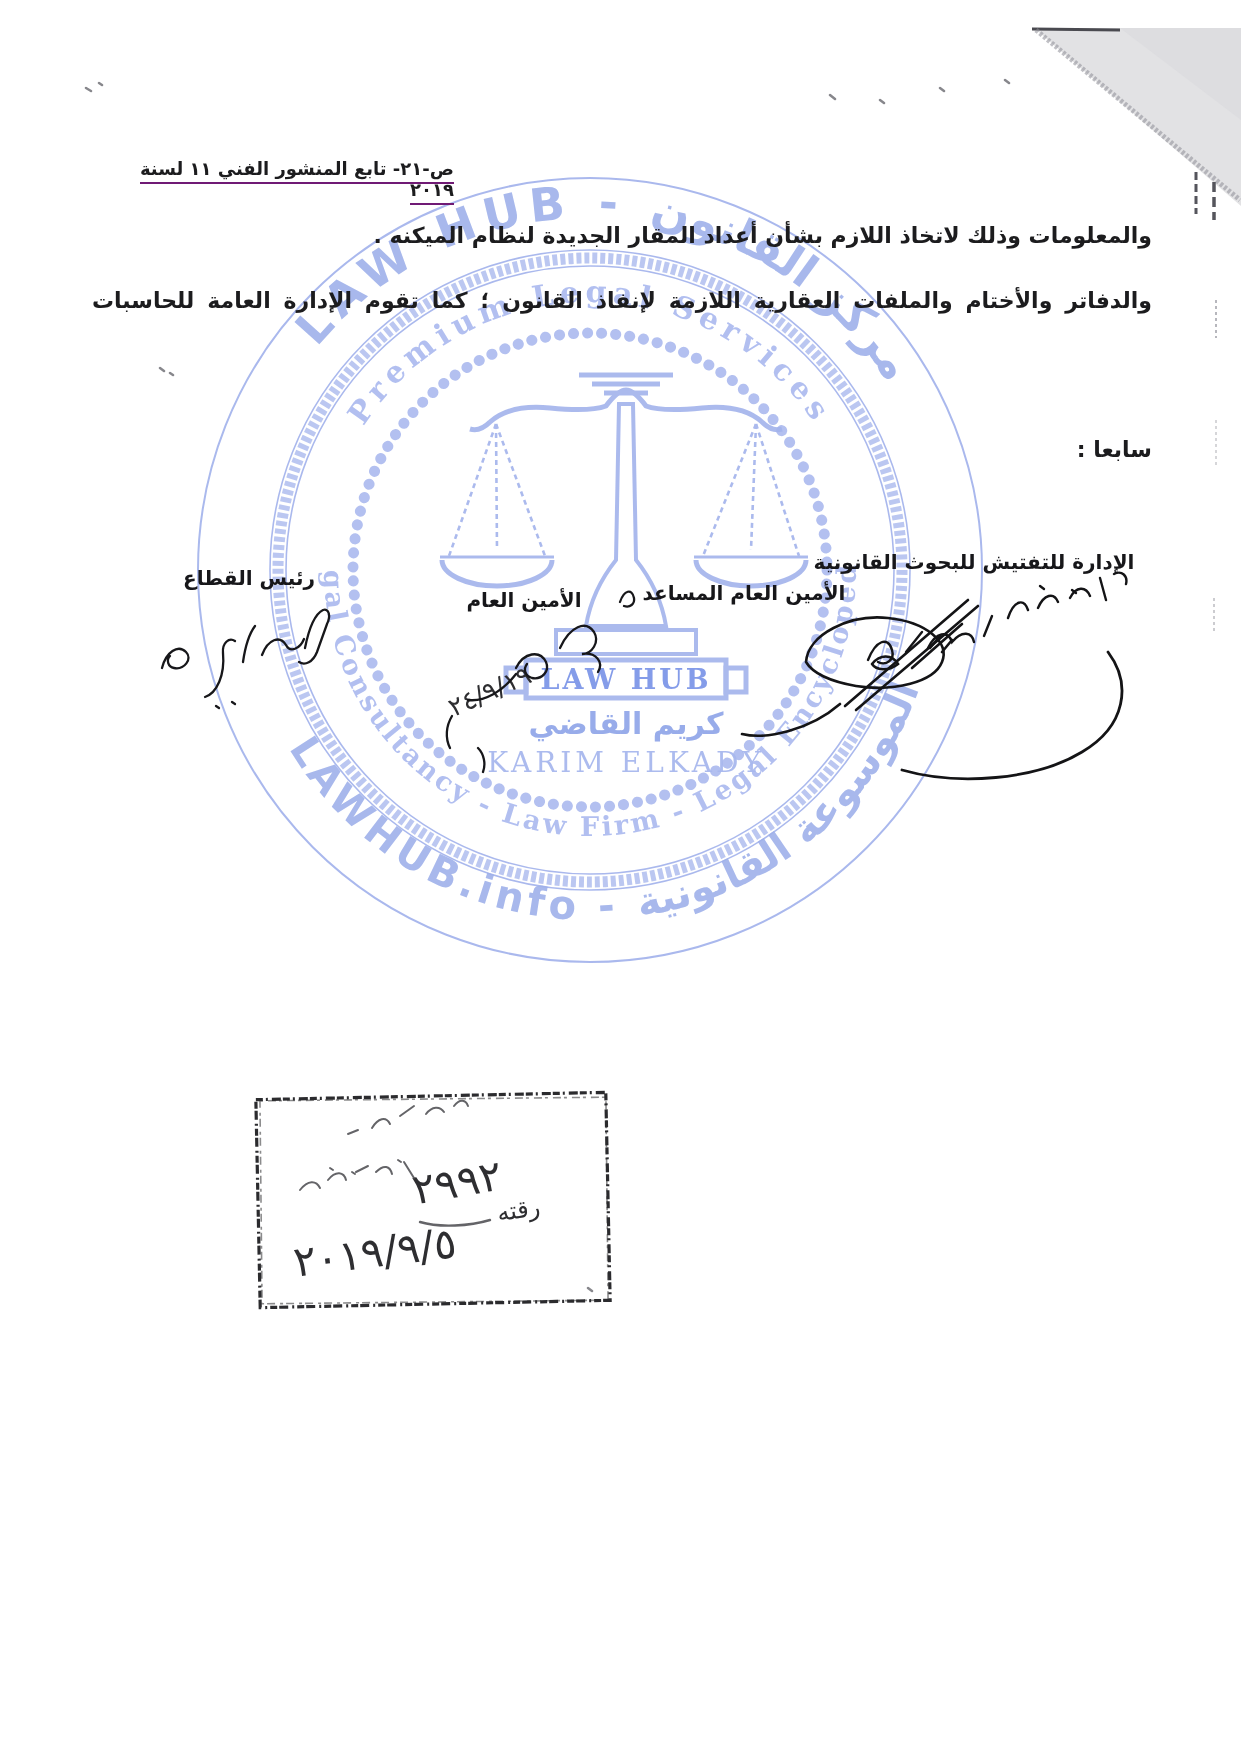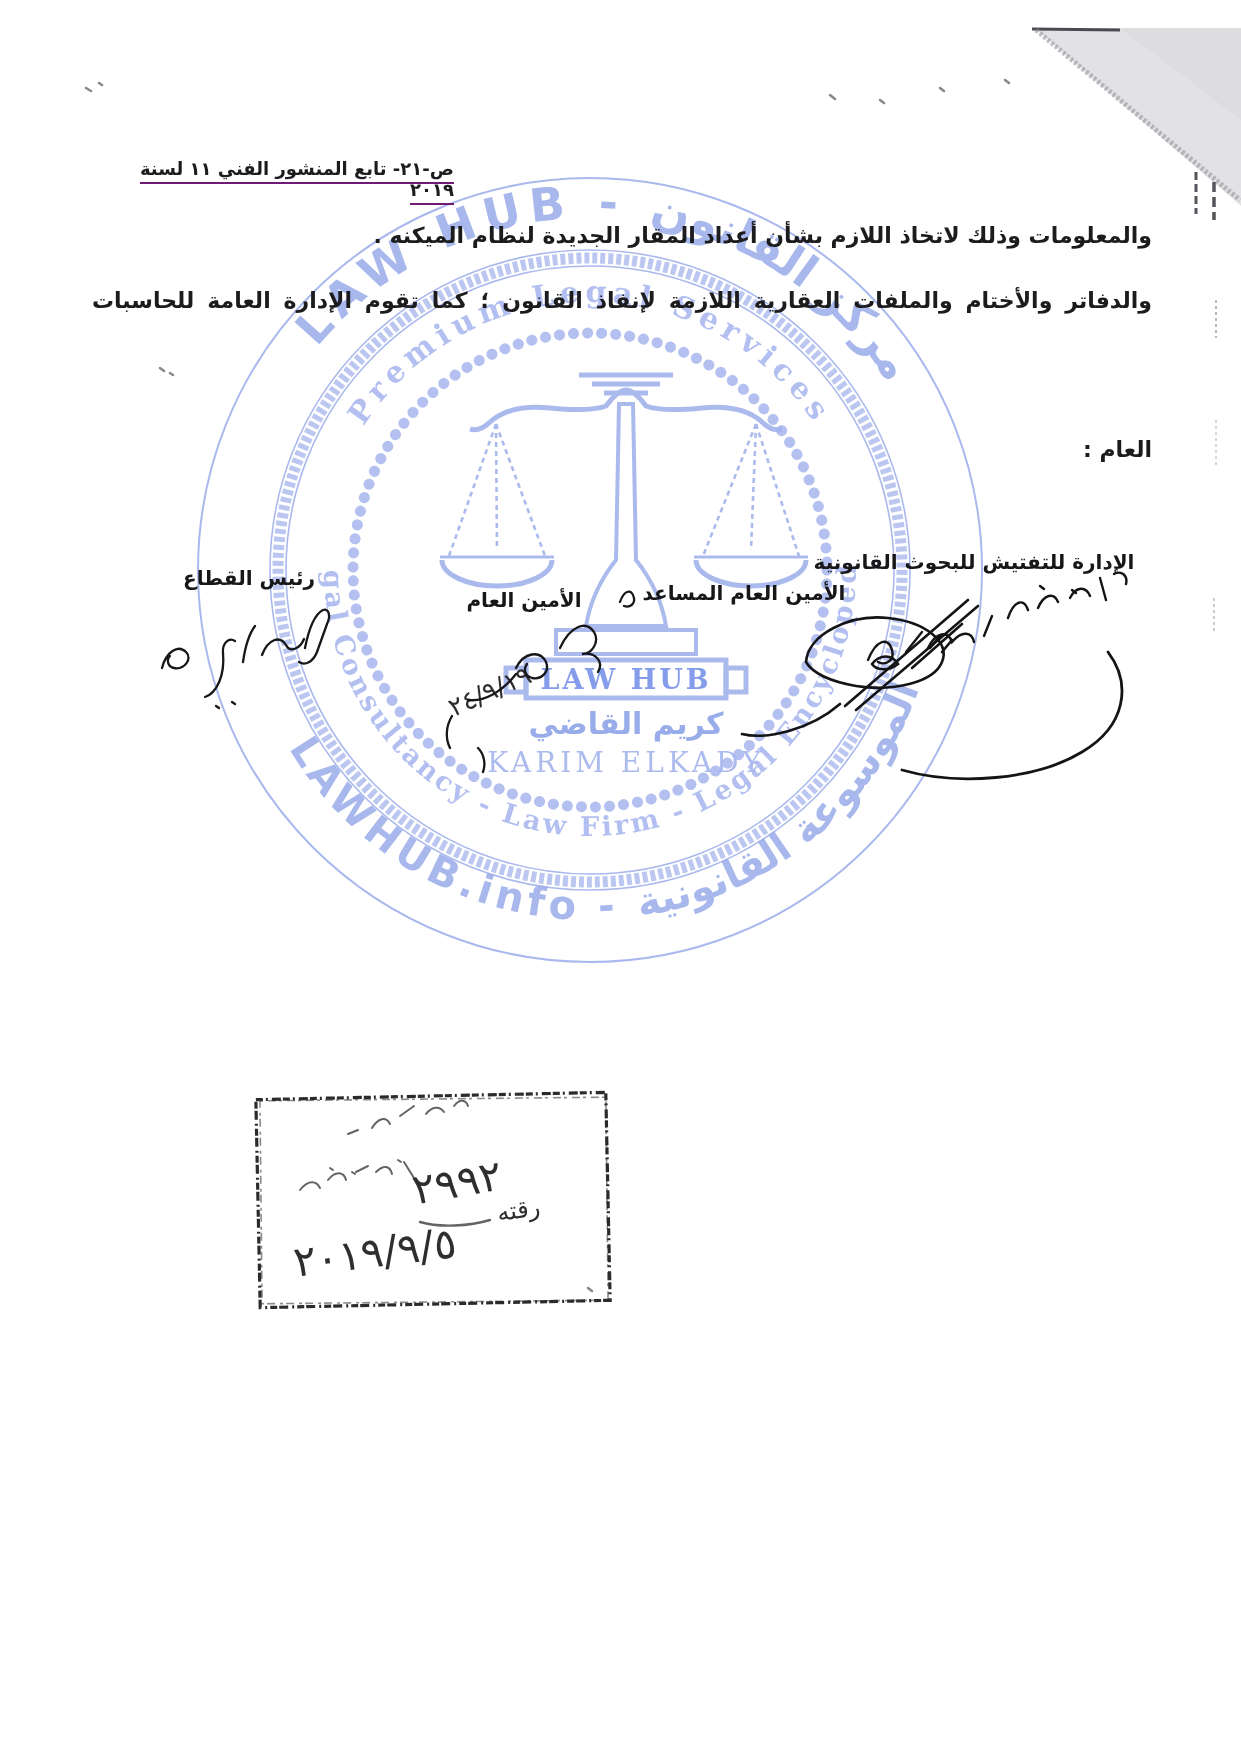--- a/index.html
+++ b/index.html
@@ -126,21 +126,21 @@
     <span>ص-٢١- تابع المنشور الفني ١١ لسنة ٢٠١٩</span>
   </div>
 
   <div class="txt para p1">
     <div class="ln last">والمعلومات وذلك لاتخاذ اللازم بشأن أعداد المقار الجديدة لنظام الميكنه .</div>
     <div class="ln">والدفاتر والأختام والملفات العقارية  اللازمة لإنفاذ القانون ؛ كما تقوم الإدارة العامة للحاسبات</div>
   </div>
 
   <div class="txt para p2">
     <div class="ln ln1">
-      <span class="lbl">العام :</span>
+      <span class="lbl">سابعا :</span>
     </div>
   </div>
 
   <div class="sigtitle" style="left:974px;top:550px;">الإدارة للتفتيش للبحوث القانونية</div>
   <div class="sigtitle" style="left:744px;top:581px;">الأمين العام المساعد</div>
   <div class="sigtitle" style="left:524px;top:560px;margin-top:28px;">الأمين العام</div>
   <div class="sigtitle" style="left:249px;top:566px;">رئيس القطاع</div>
 
   <div class="hand sig-date">٢٤/٩/١٩</div>
   <div class="hand stamp-number">٢٩٩٢</div>

